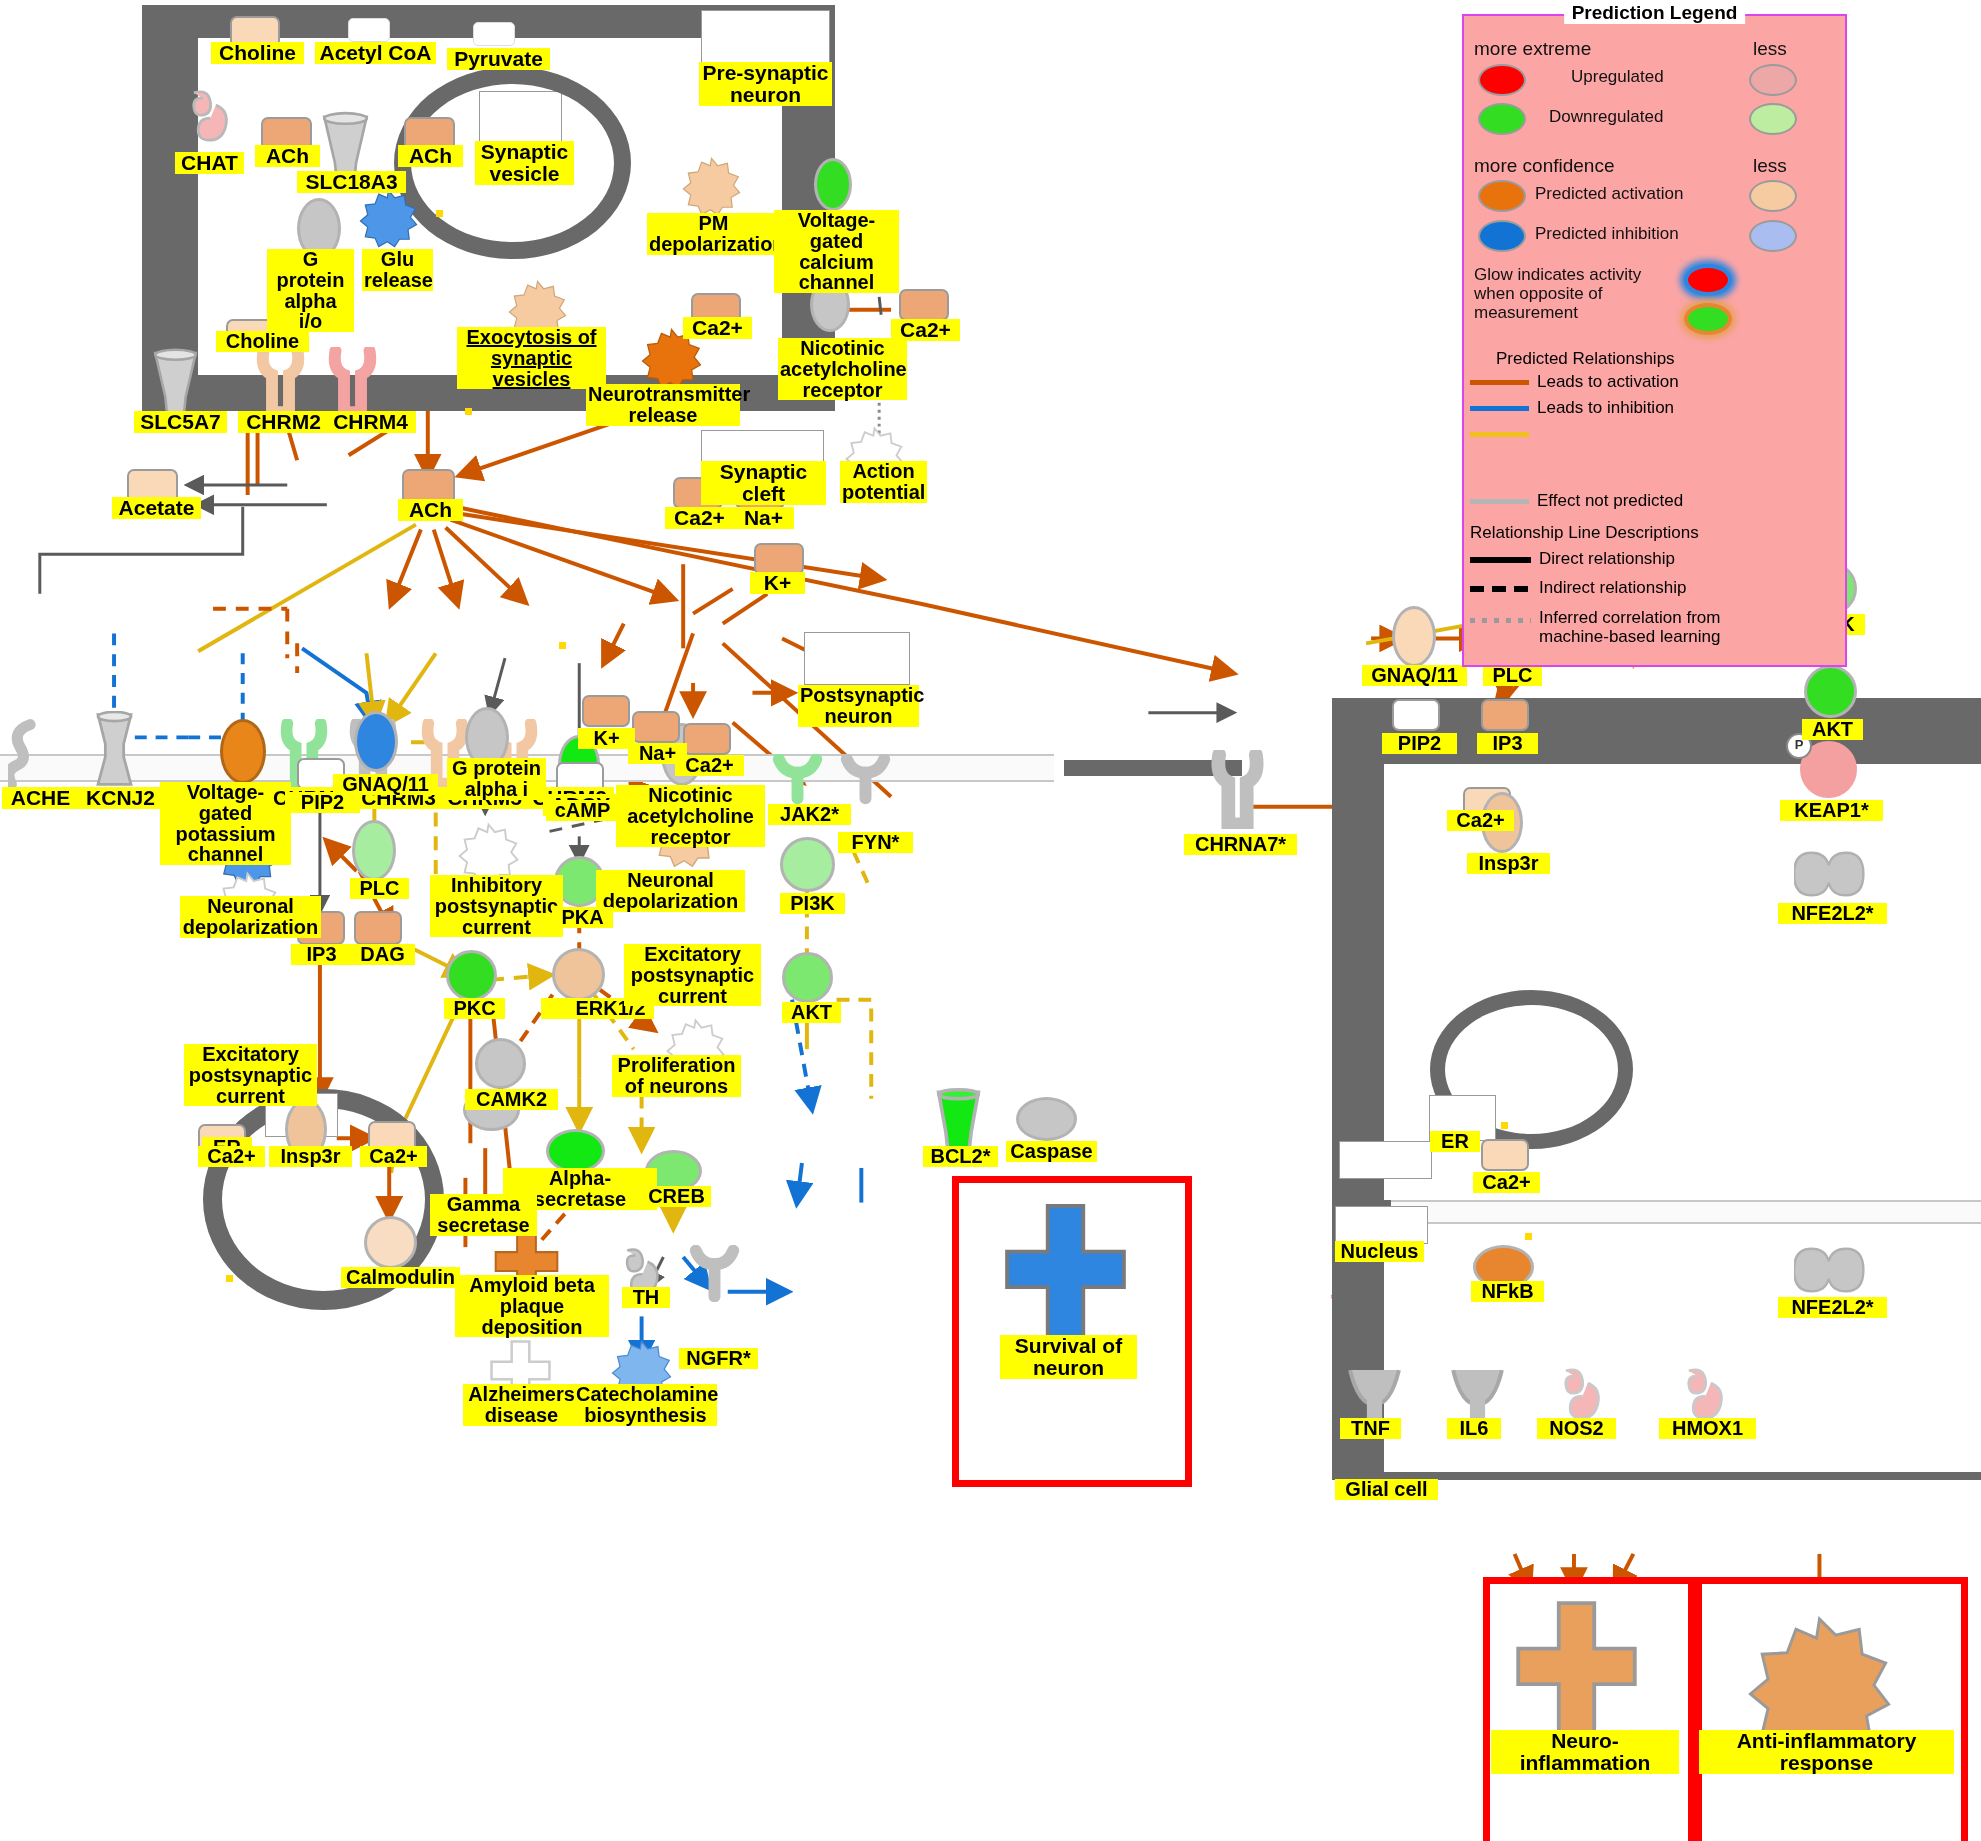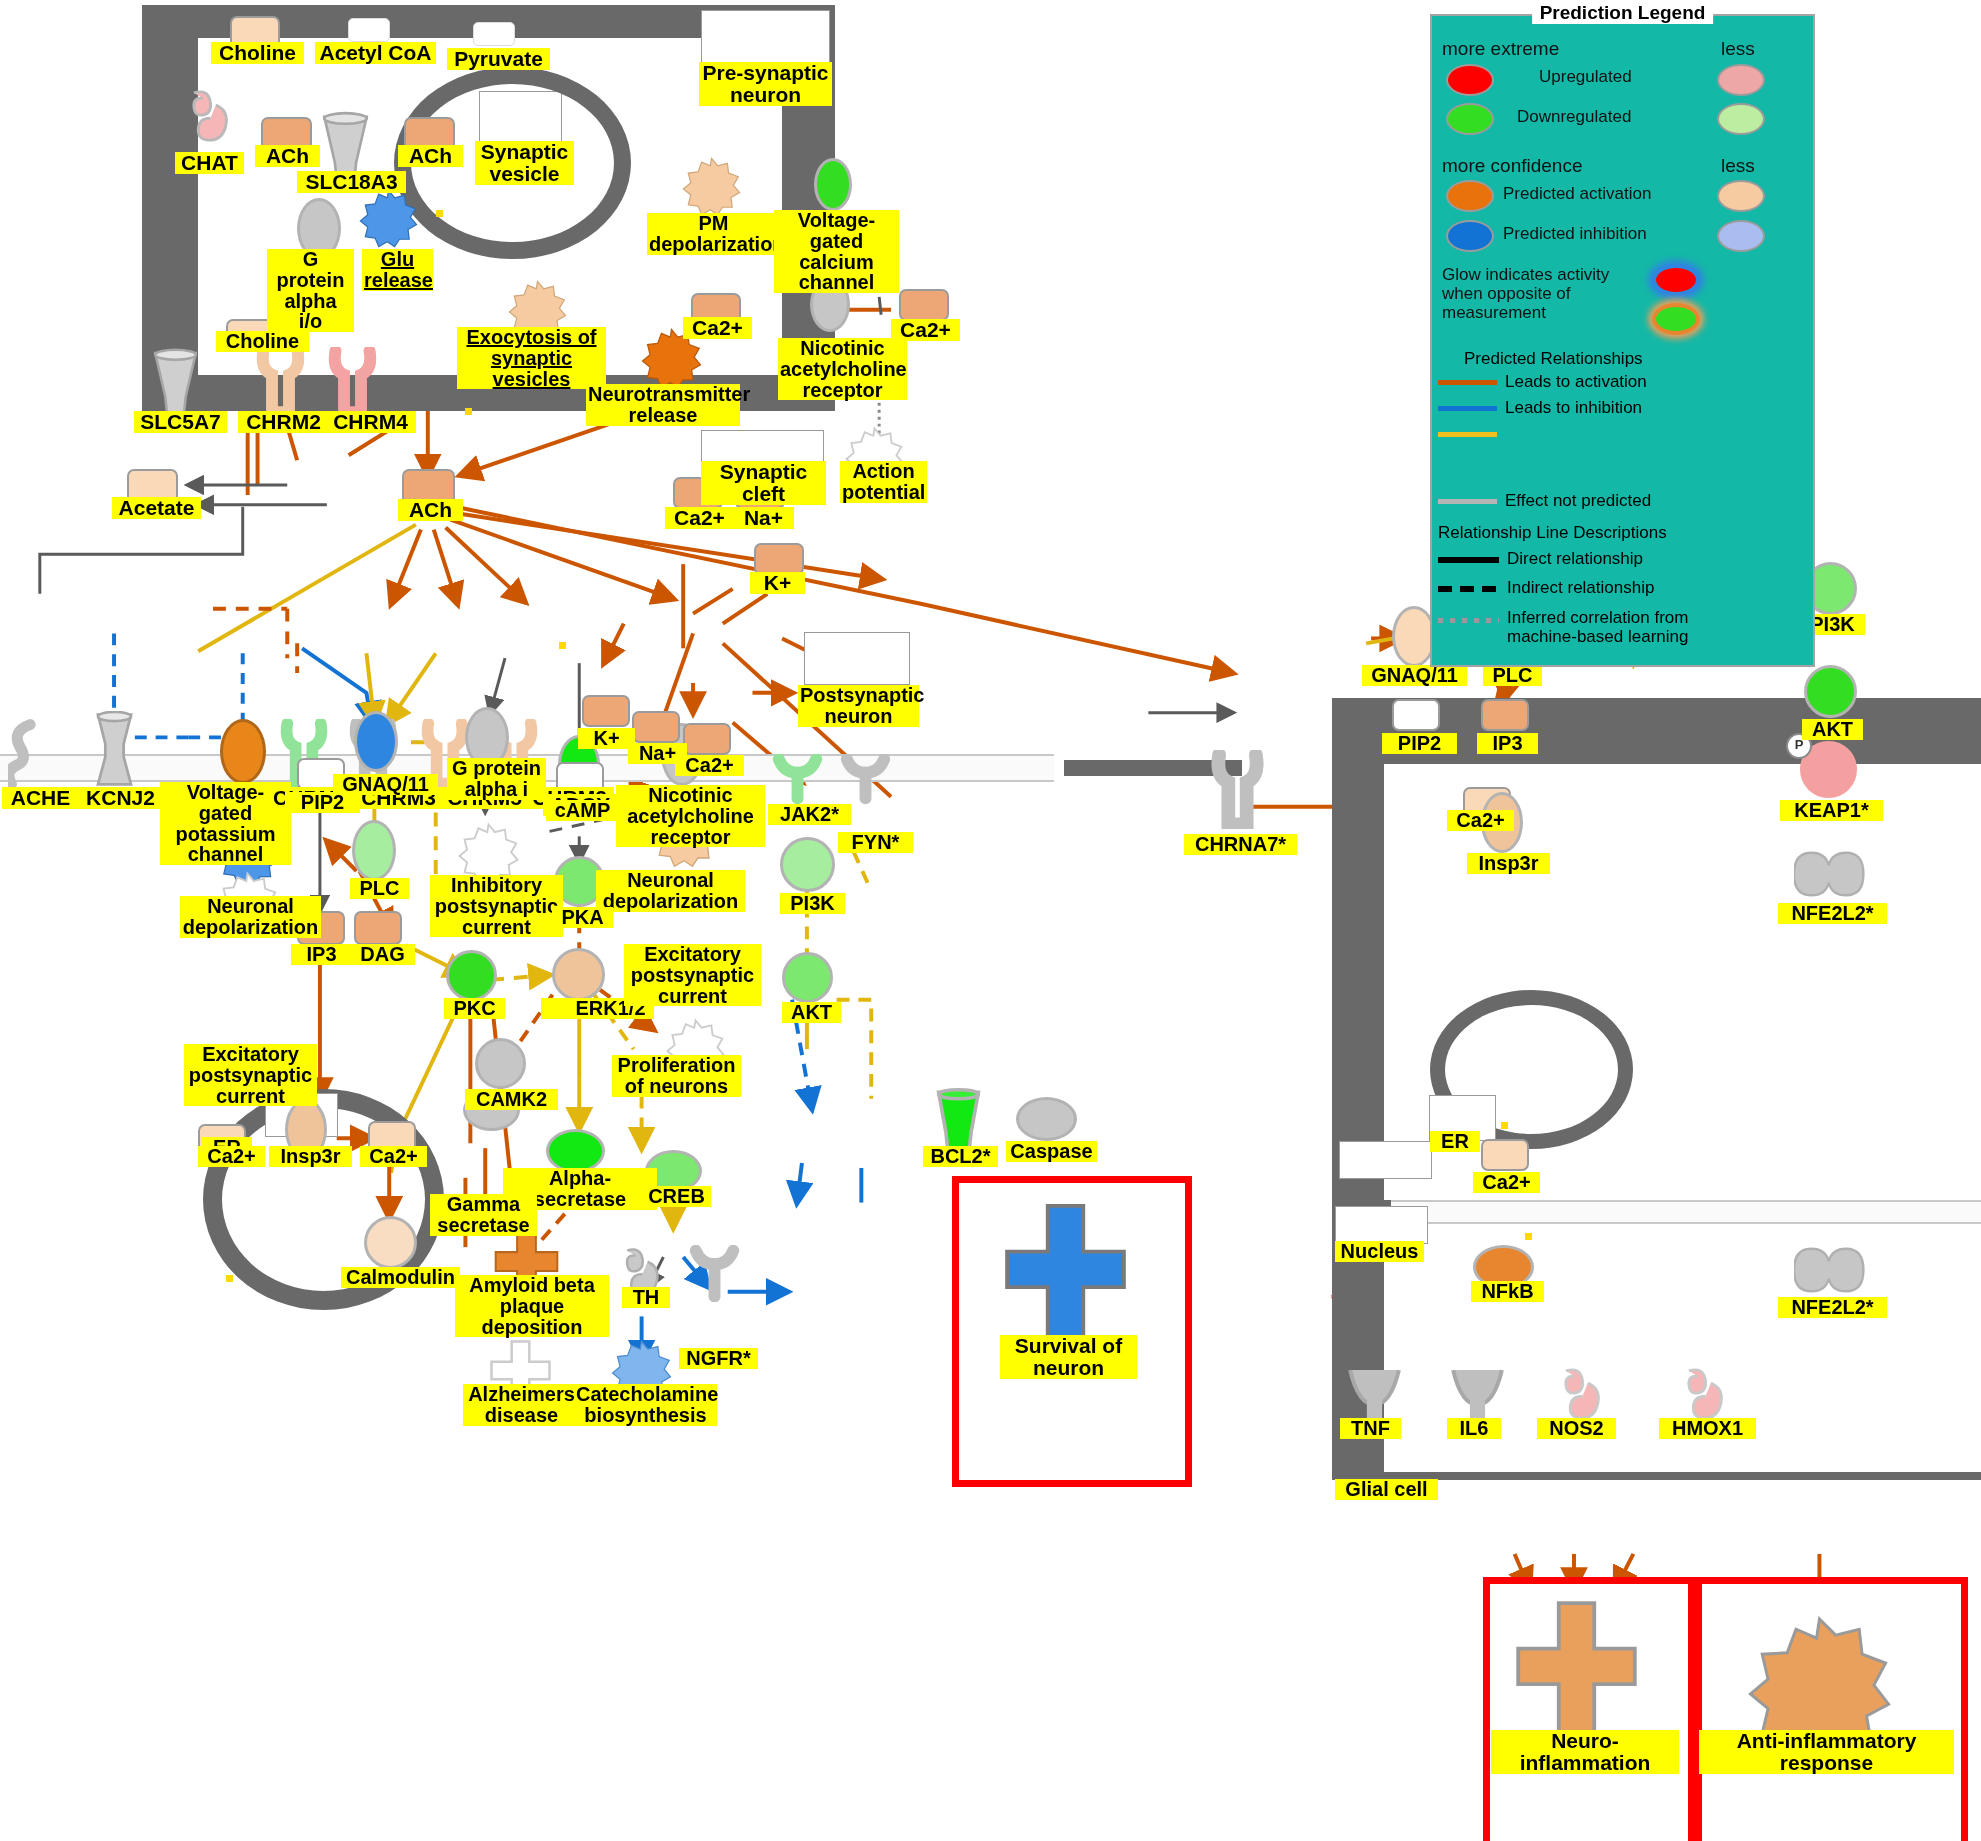--- a/index.html
+++ b/index.html
@@ -30,22 +30,22 @@
   .ellipse{border:3px solid #b3b3b3;border-radius:50%;box-sizing:border-box;}
   .circ{border:3px solid #b3b3b3;border-radius:50%;box-sizing:border-box;}
 
   
   .gly{position:absolute;z-index:20;}
 
   
   .redbox{position:absolute;border:7px solid #ff0000;background:#fff;z-index:15;}
 
   
-  #legend{position:absolute;left:1430px;top:14px;width:381px;height:649px;
-          border:2px solid #a3a3a3;background:#14b8a6;z-index:60;}
+  #legend{position:absolute;left:1462px;top:14px;width:381px;height:649px;
+          border:2px solid #d946ef;background:#fca5a5;z-index:60;}
   #legend .title{position:absolute;top:-14px;left:50%;transform:translateX(-50%);
           background:#fff;padding:0 8px;font-weight:bold;font-size:19px;white-space:nowrap;}
   #legend .hdr{position:absolute;font-size:19px;color:#111;}
   #legend .row{position:absolute;font-size:17px;color:#111;line-height:1.12;}
   #legend .pill{position:absolute;width:48px;height:32px;border-radius:50%;
           border:2px solid #9b9b9b;box-sizing:border-box;}
   #legend .lineswatch{position:absolute;height:5px;}
   #legend .lname{position:absolute;font-size:17px;line-height:1.12;}
   #legend .seghdr{position:absolute;font-size:17px;}
 
@@ -470,21 +470,21 @@
 neuron</div>
   <div class="lbl s21" style="left:175px;top:152px;width:65px;">CHAT</div>
   <div class="lbl s21" style="left:255px;top:145px;width:61px;">ACh</div>
   <div class="lbl s21" style="left:297px;top:171px;width:105px;">SLC18A3</div>
   <div class="lbl s21" style="left:398px;top:145px;width:61px;">ACh</div>
   <div class="lbl s21" style="left:475px;top:141px;width:95px;">Synaptic
 vesicle</div>
   <div class="lbl s20" style="left:267px;top:249px;width:83px;">G protein
 alpha
 i/o</div>
-  <div class="lbl s20" style="left:362px;top:249px;width:67px;text-decoration:underline;">Glu
+  <div class="lbl s20" style="left:362px;top:249px;width:67px;">Glu
 release</div>
   <div class="lbl s20" style="left:457px;top:327px;width:145px;text-decoration:underline;">Exocytosis of
 synaptic vesicles</div>
   <div class="lbl s20" style="left:216px;top:331px;width:89px;">Choline</div>
   <div class="lbl s21" style="left:134px;top:411px;width:89px;">SLC5A7</div>
   <div class="lbl s21" style="left:238px;top:411px;width:87px;">CHRM2</div>
   <div class="lbl s21" style="left:325px;top:411px;width:87px;">CHRM4</div>
   <div class="lbl s20" style="left:647px;top:213px;width:129px;">PM
 depolarization</div>
   <div class="lbl s20" style="left:774px;top:210px;width:121px;">Voltage-gated

